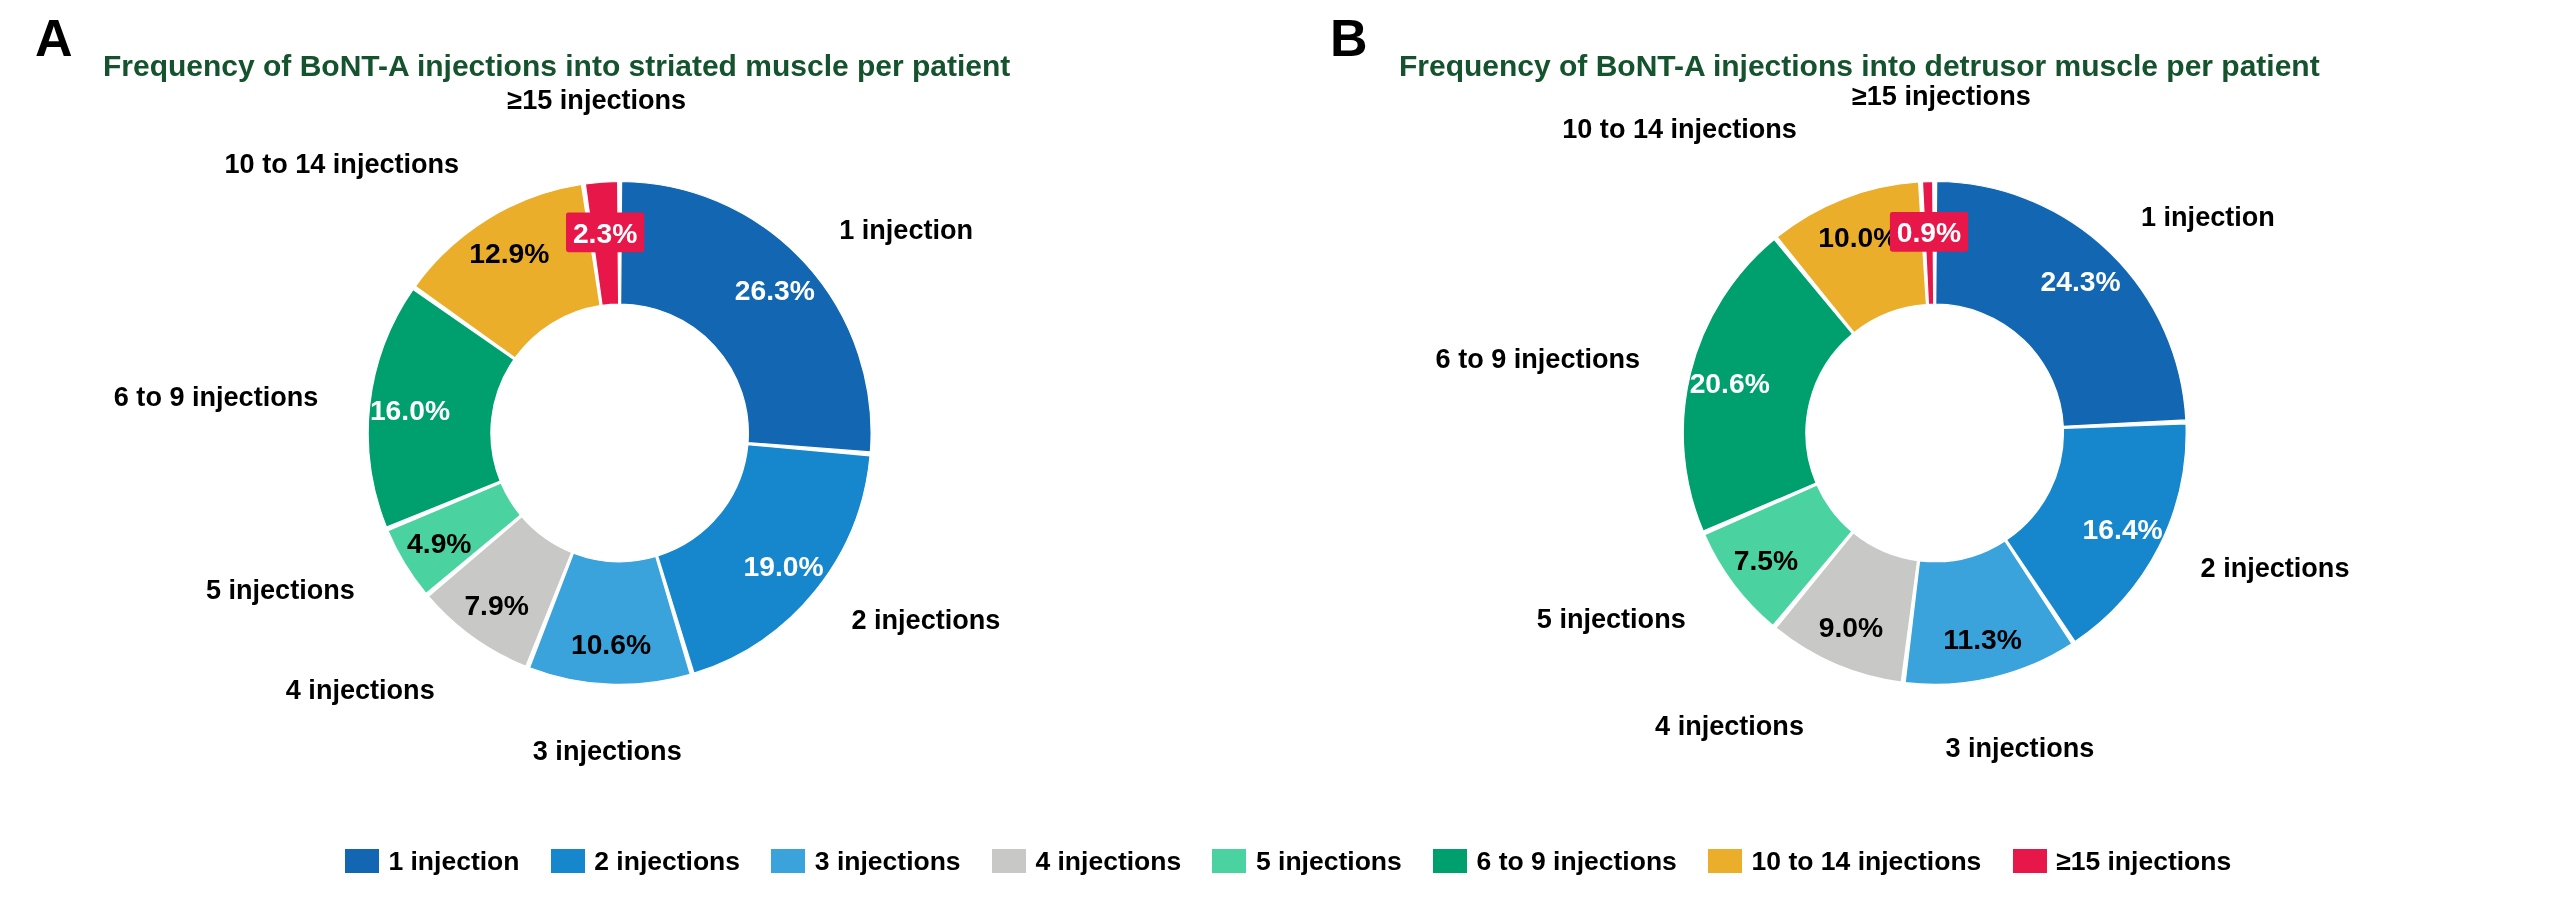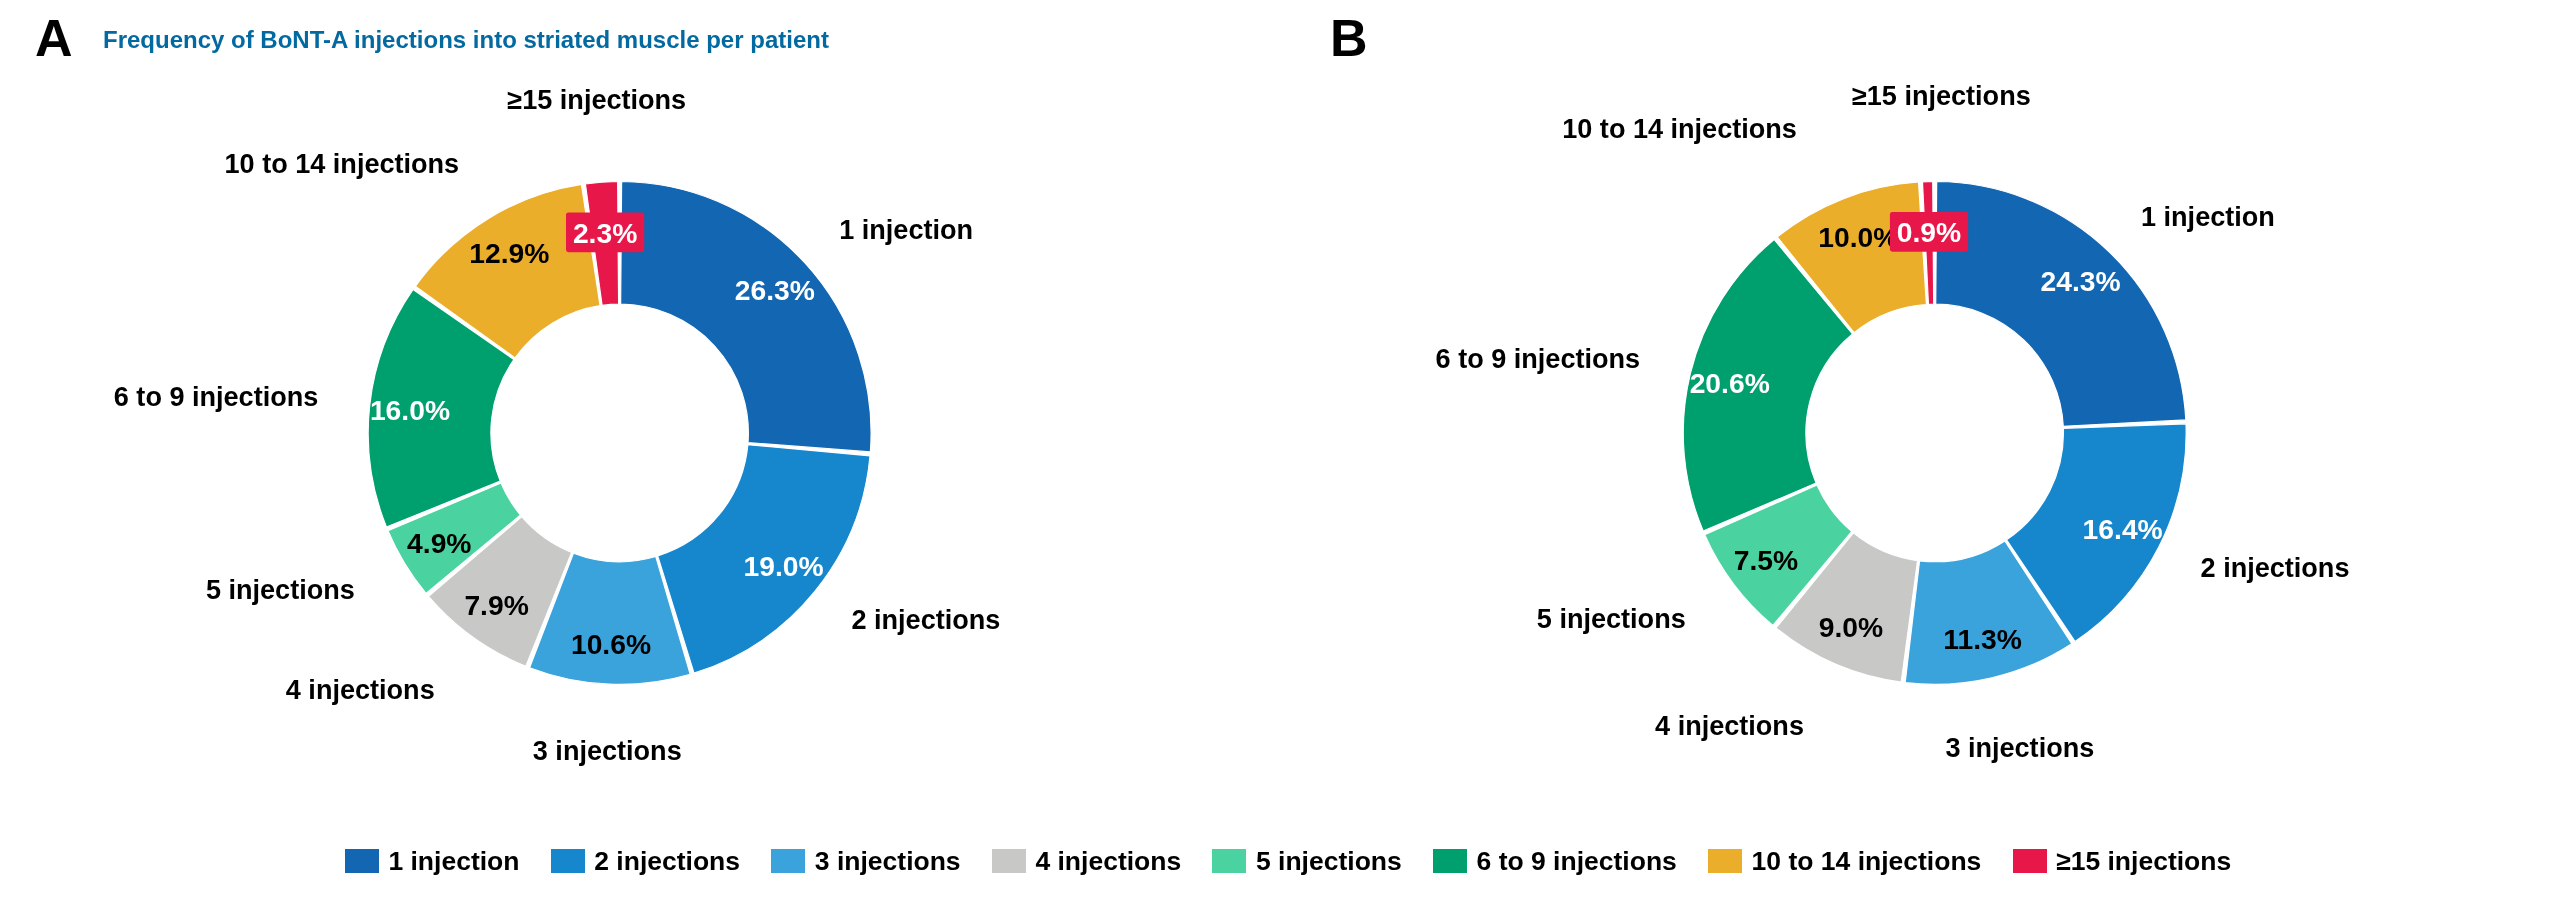--- a/index.html
+++ b/index.html
@@ -5,22 +5,22 @@
   html,body{margin:0;padding:0;background:#ffffff;}
   body{width:2576px;height:909px;position:relative;overflow:hidden;
        font-family:"Liberation Sans","DejaVu Sans",sans-serif;color:#000;}
 
   .panel{position:absolute;top:0;height:830px;}
   #panel-a{left:0;width:1288px;}
   #panel-b{left:1288px;width:1288px;}
 
   .panel-letter{position:absolute;font-weight:700;font-size:52px;line-height:1;
                 color:#000;letter-spacing:-0.6px;}
-  .panel-title{position:absolute;font-weight:700;font-size:24px;line-height:1;
-               color:#0369a1;white-space:nowrap;}
+  .panel-title{position:absolute;font-weight:700;font-size:30px;line-height:1;
+               color:#14532d;white-space:nowrap;margin-top:23px;}
 
   .donut-wrap{position:absolute;}
   .donut-wrap svg{display:block;overflow:visible;}
 
   .slice-label{font-weight:700;font-size:47px;fill:#000;
                font-family:"Liberation Sans","DejaVu Sans",sans-serif;}
   .slice-label.light{fill:#ffffff;}
   .cat-label{font-weight:700;font-size:45px;fill:#000;
              font-family:"Liberation Sans","DejaVu Sans",sans-serif;}
   .badge-rect{stroke:none;}
@@ -73,20 +73,21 @@
           <text x="529.1374362852662" y="545.8511596815729" text-anchor="end" class="cat-label">6 to 9 injections</text>
           <text x="763.2864637099406" y="157.30023055026686" text-anchor="end" class="cat-label">10 to 14 injections</text>
           <text x="991.9881303297715" y="51.375279114514456" text-anchor="middle" class="cat-label">≥15 injections</text>
         </g>
       </svg>
   </div>
 </div>
 
 <div class="panel" id="panel-b">
   <div class="panel-letter" style="left:42px;top:12px;">B</div>
+  <div class="panel-title" style="left:111px;top:28px;">Frequency of BoNT-A injections into detrusor muscle per patient</div>
 
   <div class="donut-wrap" id="donut-b-wrap" style="left:0px;top:78px;width:1288px;height:746px;">
     <svg id="donut-b" width="1288" height="746" viewBox="0 0 2141 1240">
         <g>
           <path d="M 1078.2829305714813 172.01289210447794 A 418 418 0 0 1 1492.4385427786892 568.342137621536 L 1288.7125553938745 578.9120034713127 A 214 214 0 0 0 1076.6807347901843 376.006600264015 Z" fill="#1266B2" stroke="#ffffff" stroke-width="2"></path>
           <path d="M 1492.7272313382816 574.9016491478791 A 418 418 0 0 1 1308.3190836352069 936.8230171306791 L 1194.4504399472112 767.5601092487209 A 214 214 0 0 0 1288.8603528861058 582.2702222910194 Z" fill="#1787CD" stroke="#ffffff" stroke-width="2"></path>
           <path d="M 1302.842640457763 940.445047317314 A 418 418 0 0 1 1025.869367862624 1005.1026150071592 L 1049.8469969440227 802.5166497883542 A 214 214 0 0 0 1191.6467106649793 769.4144500619742 Z" fill="#3AA3DC" stroke="#ffffff" stroke-width="2"></path>
           <path d="M 1019.3552804959014 1004.2796943989774 A 418 418 0 0 1 811.0945315021602 914.157220645994 L 939.8905017738332 755.9560890388582 A 214 214 0 0 0 1046.5120335553179 802.0953459363186 Z" fill="#C8C9C7" stroke="#ffffff" stroke-width="2"></path>
           <path d="M 806.0354485412804 909.9719832401108 A 418 418 0 0 1 692.6942072041795 759.0156229310154 L 879.2740678030966 676.5295294431514 A 214 214 0 0 0 937.3004449469713 753.8134076875209 Z" fill="#4AD3A0" stroke="#ffffff" stroke-width="2"></path>
           <path d="M 690.086589301051 752.9897734954627 A 418 418 0 0 1 808.0511877068989 268.34438973445117 L 938.332426242288 425.3246397205085 A 214 214 0 0 0 877.9390672498204 673.4445251866723 Z" fill="#00A06E" stroke="#ffffff" stroke-width="2"></path>

